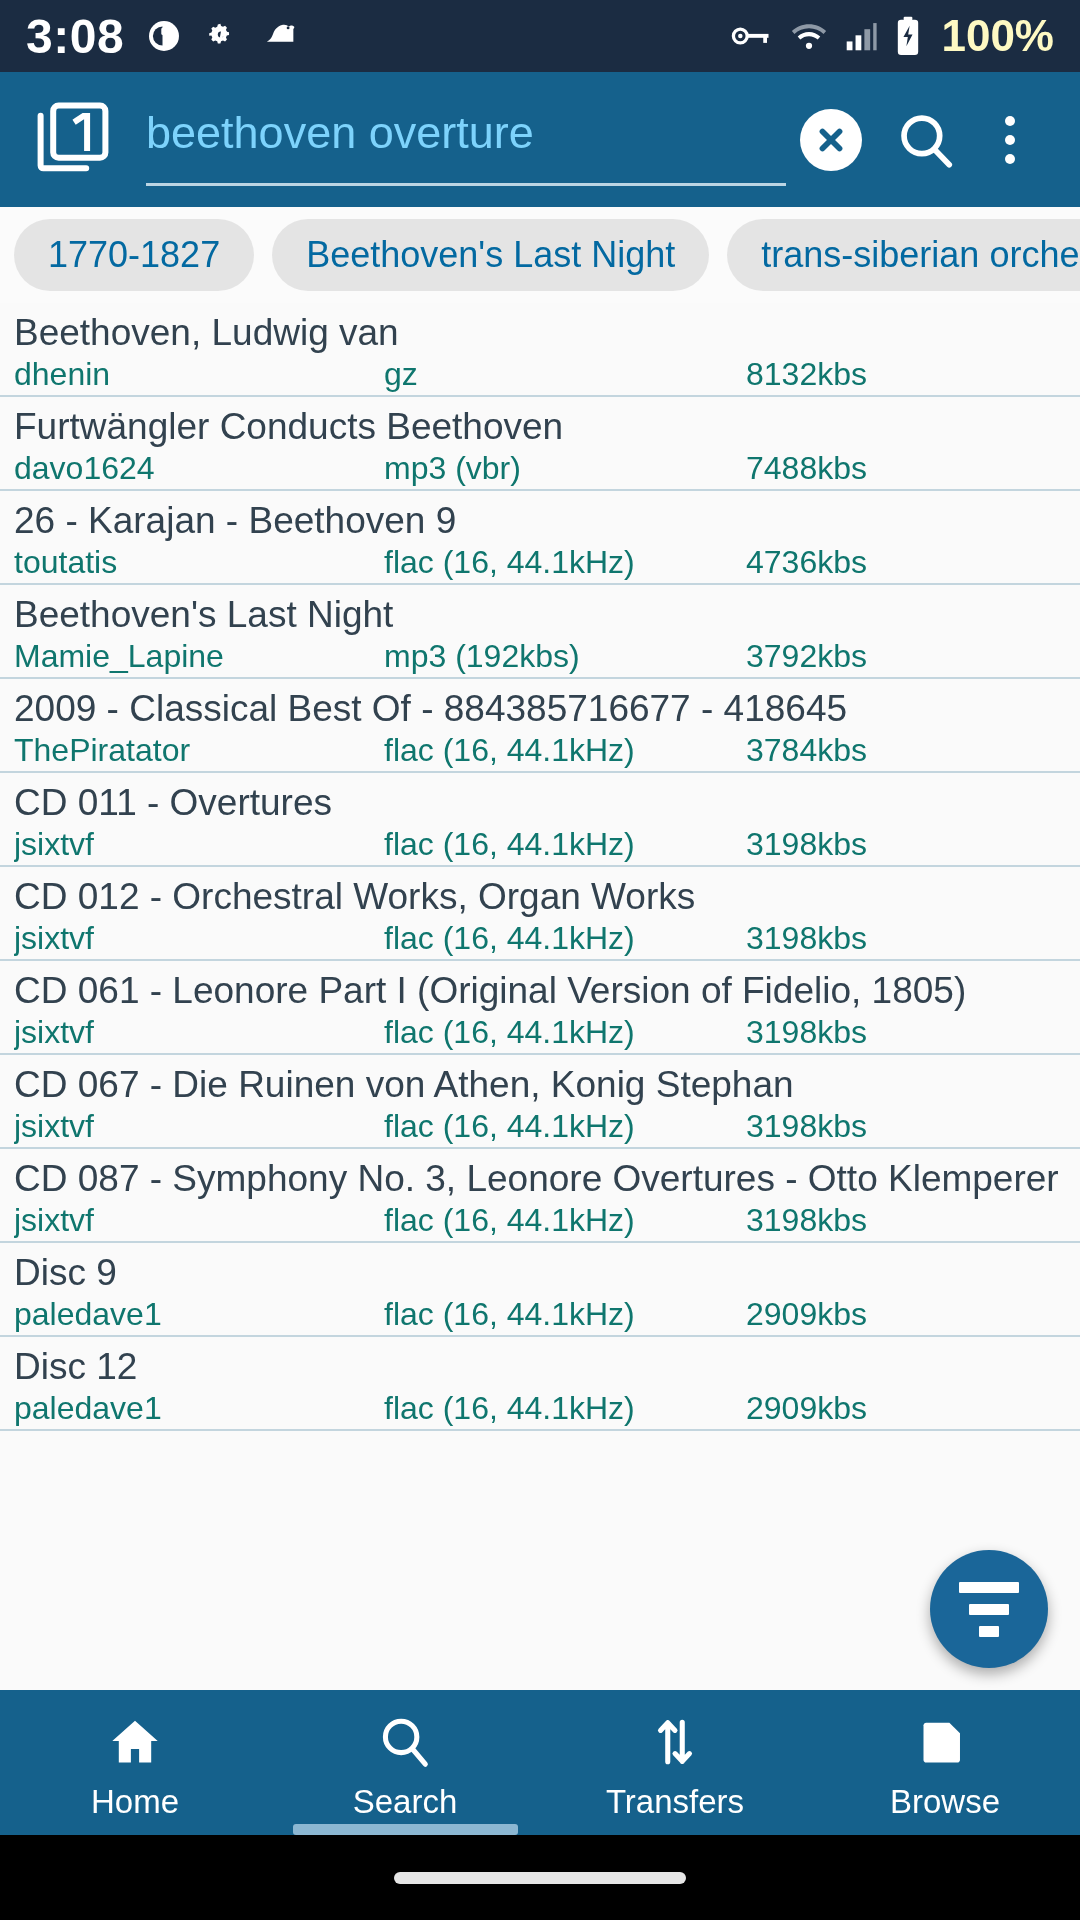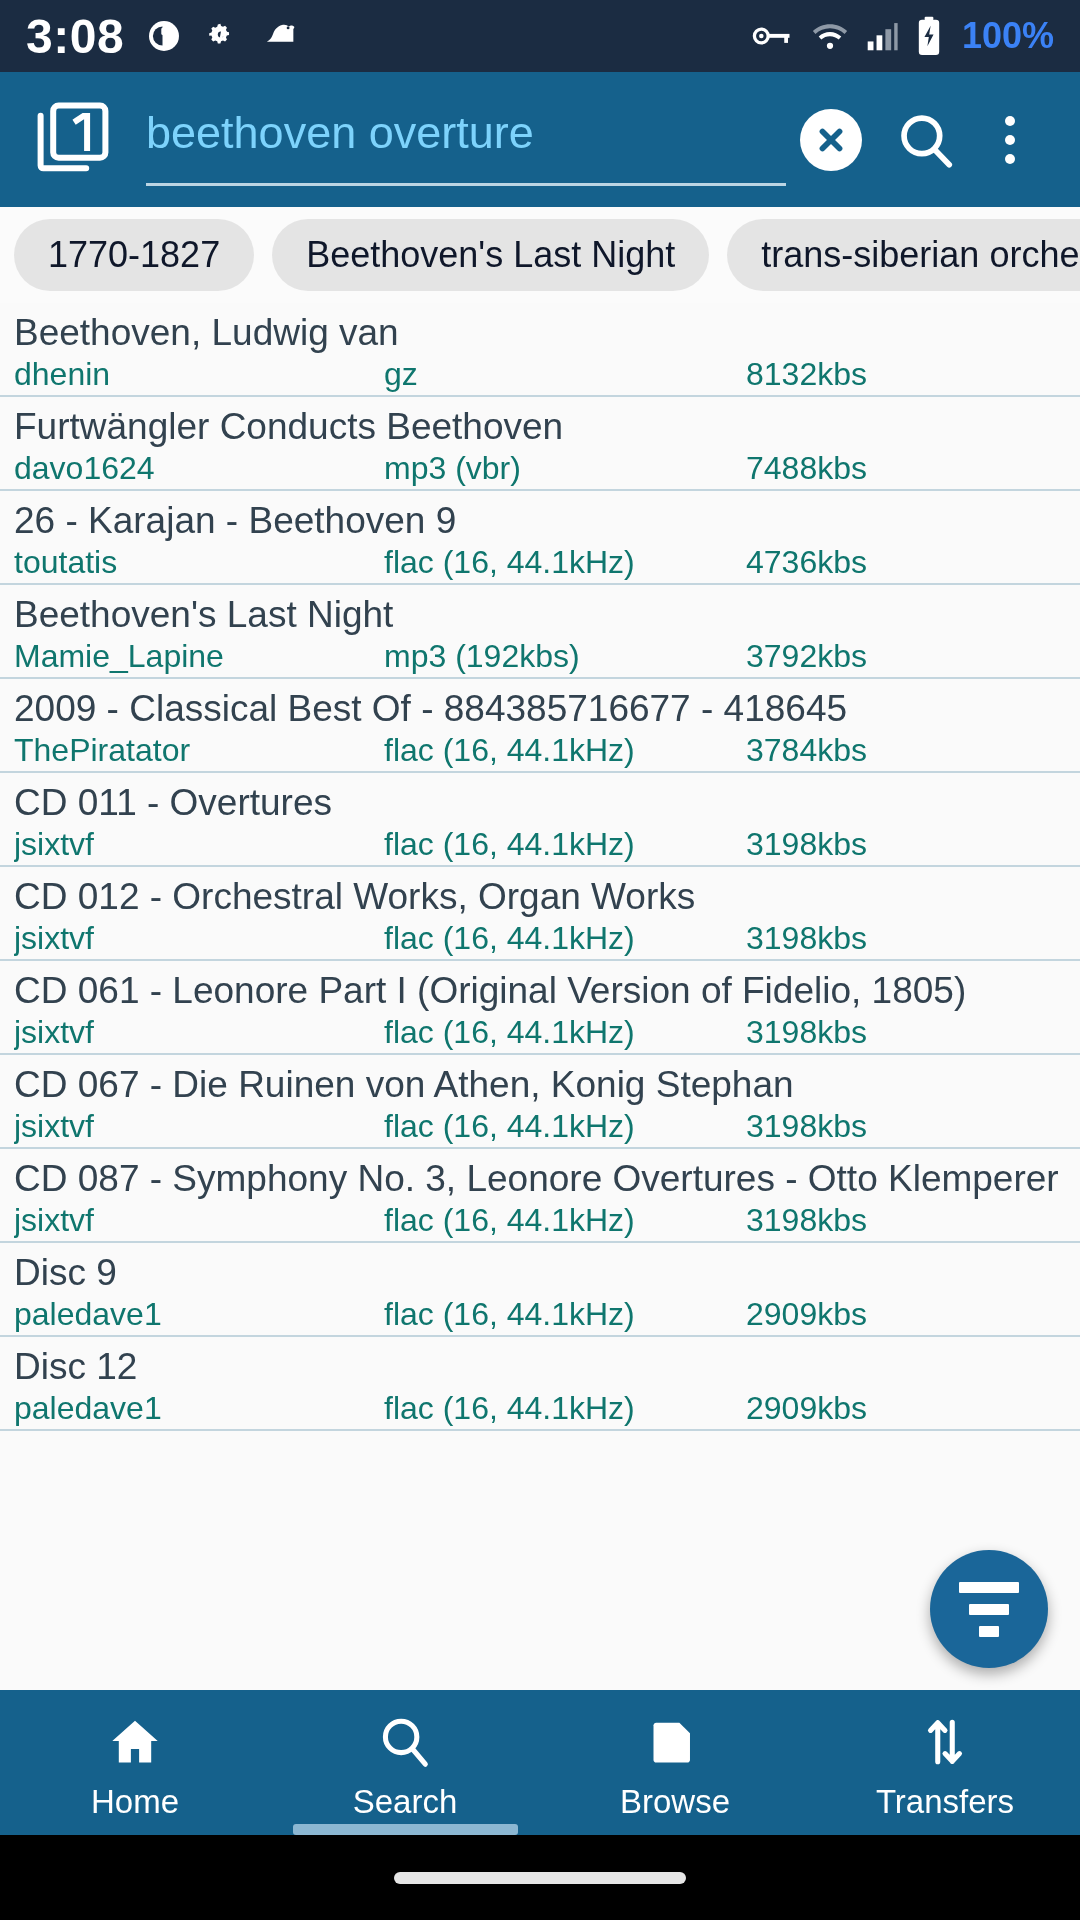--- a/index.html
+++ b/index.html
@@ -26,21 +26,21 @@
   }
   .status-left { display:flex; align-items:center; gap:22px; }
   .status-clock {
     font-size:48px; font-weight:bold; letter-spacing:0.5px;
     color:#ffffff;
   }
   .status-icon { display:flex; align-items:center; justify-content:center; }
   .status-spacer { flex:1 1 auto; }
   .status-right { display:flex; align-items:center; gap:16px; }
   .battery-pct {
-    font-size:36px; font-weight:bold; color:#3b82f6; margin-left:4px;
+    font-size:44px; font-weight:bold; color:#fef9c3; margin-left:4px;
   }
 
   
   .app-bar {
     flex:0 0 135px; height:135px;
     background:#15618c;
     display:flex; align-items:center;
     padding:0 28px 0 34px;
   }
   .tabs-icon { flex:0 0 auto; margin-right:34px; }
@@ -88,21 +88,21 @@
     gap:18px;
     padding:0 14px;
     overflow:hidden;
     white-space:nowrap;
   }
   .chip {
     flex:0 0 auto;
     height:72px;
     border-radius:36px;
     background:#e4e4e4;
-    color:#0f172a;
+    color:#0369a1;
     font-size:36px;
     display:flex; align-items:center;
     padding:0 34px;
     cursor:pointer;
   }
 
   
   .results {
     flex:1 1 auto;
     background:#fafafa;
@@ -431,35 +431,35 @@
           <circle cx="10.4" cy="9.9" r="6.5" fill="none" stroke="#fff" stroke-width="2.1"></circle>
           <path d="M15.2 15.0 L20.4 21.2" stroke="#fff" stroke-width="2.1" stroke-linecap="round"></path>
         </svg>
       </span>
       <span class="nav-label">Search</span>
       <span class="nav-indicator"></span>
     </div>
 
     <div class="nav-item">
       <span>
-        <svg width="58" height="58" viewBox="0 0 24 24" fill="#fff">
-          <path d="M4.2 4.0h9.6l4.4 4.4v11.0c0 .6-.5 1.1-1.1 1.1H4.2c-.6 0-1.1-.5-1.1-1.1V5.1c0-.6.5-1.1 1.1-1.1z"></path>
-        </svg>
-      </span>
-      <span class="nav-label">Browse</span>
-    </div>
-
-    <div class="nav-item">
-      <span>
         <svg width="58" height="58" viewBox="0 0 24 24" fill="none" stroke="#fff" stroke-width="2.1" stroke-linecap="round" stroke-linejoin="round">
           <path d="M9 20.2 V4.0 M9 4.0 L6.0 7.2 M9 4.0 L12.0 7.2"></path>
           <path d="M15 3.8 V20.0 M15 20.0 L12.0 16.8 M15 20.0 L18.0 16.8"></path>
         </svg>
       </span>
       <span class="nav-label">Transfers</span>
     </div>
+
+    <div class="nav-item">
+      <span>
+        <svg width="58" height="58" viewBox="0 0 24 24" fill="#fff">
+          <path d="M4.2 4.0h9.6l4.4 4.4v11.0c0 .6-.5 1.1-1.1 1.1H4.2c-.6 0-1.1-.5-1.1-1.1V5.1c0-.6.5-1.1 1.1-1.1z"></path>
+        </svg>
+      </span>
+      <span class="nav-label">Browse</span>
+    </div>
   </div>
 
   <div class="gesture-bar">
     <div class="gesture-pill"></div>
   </div>
 
 </div>
 
 </body></html>

